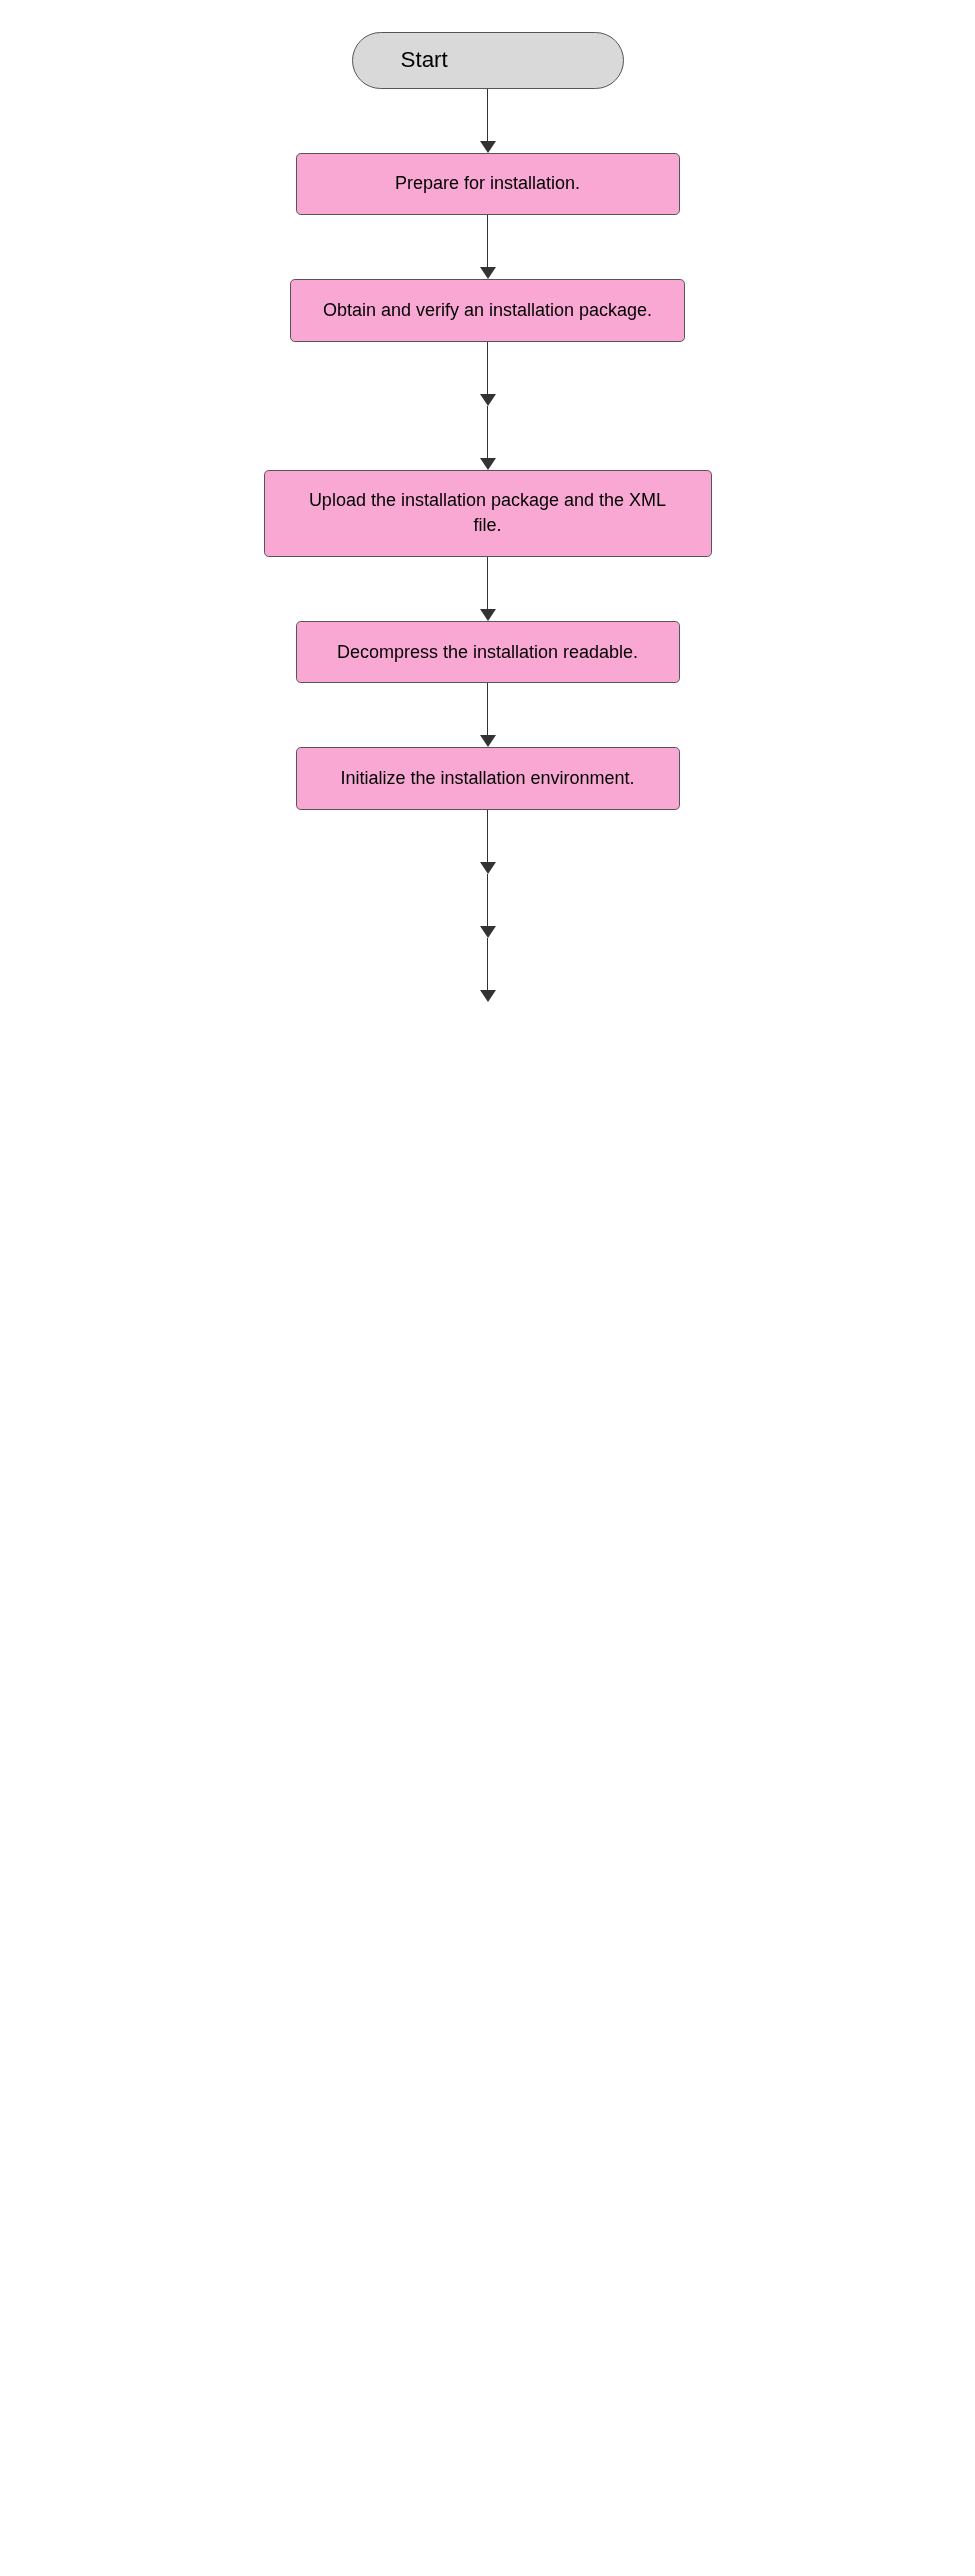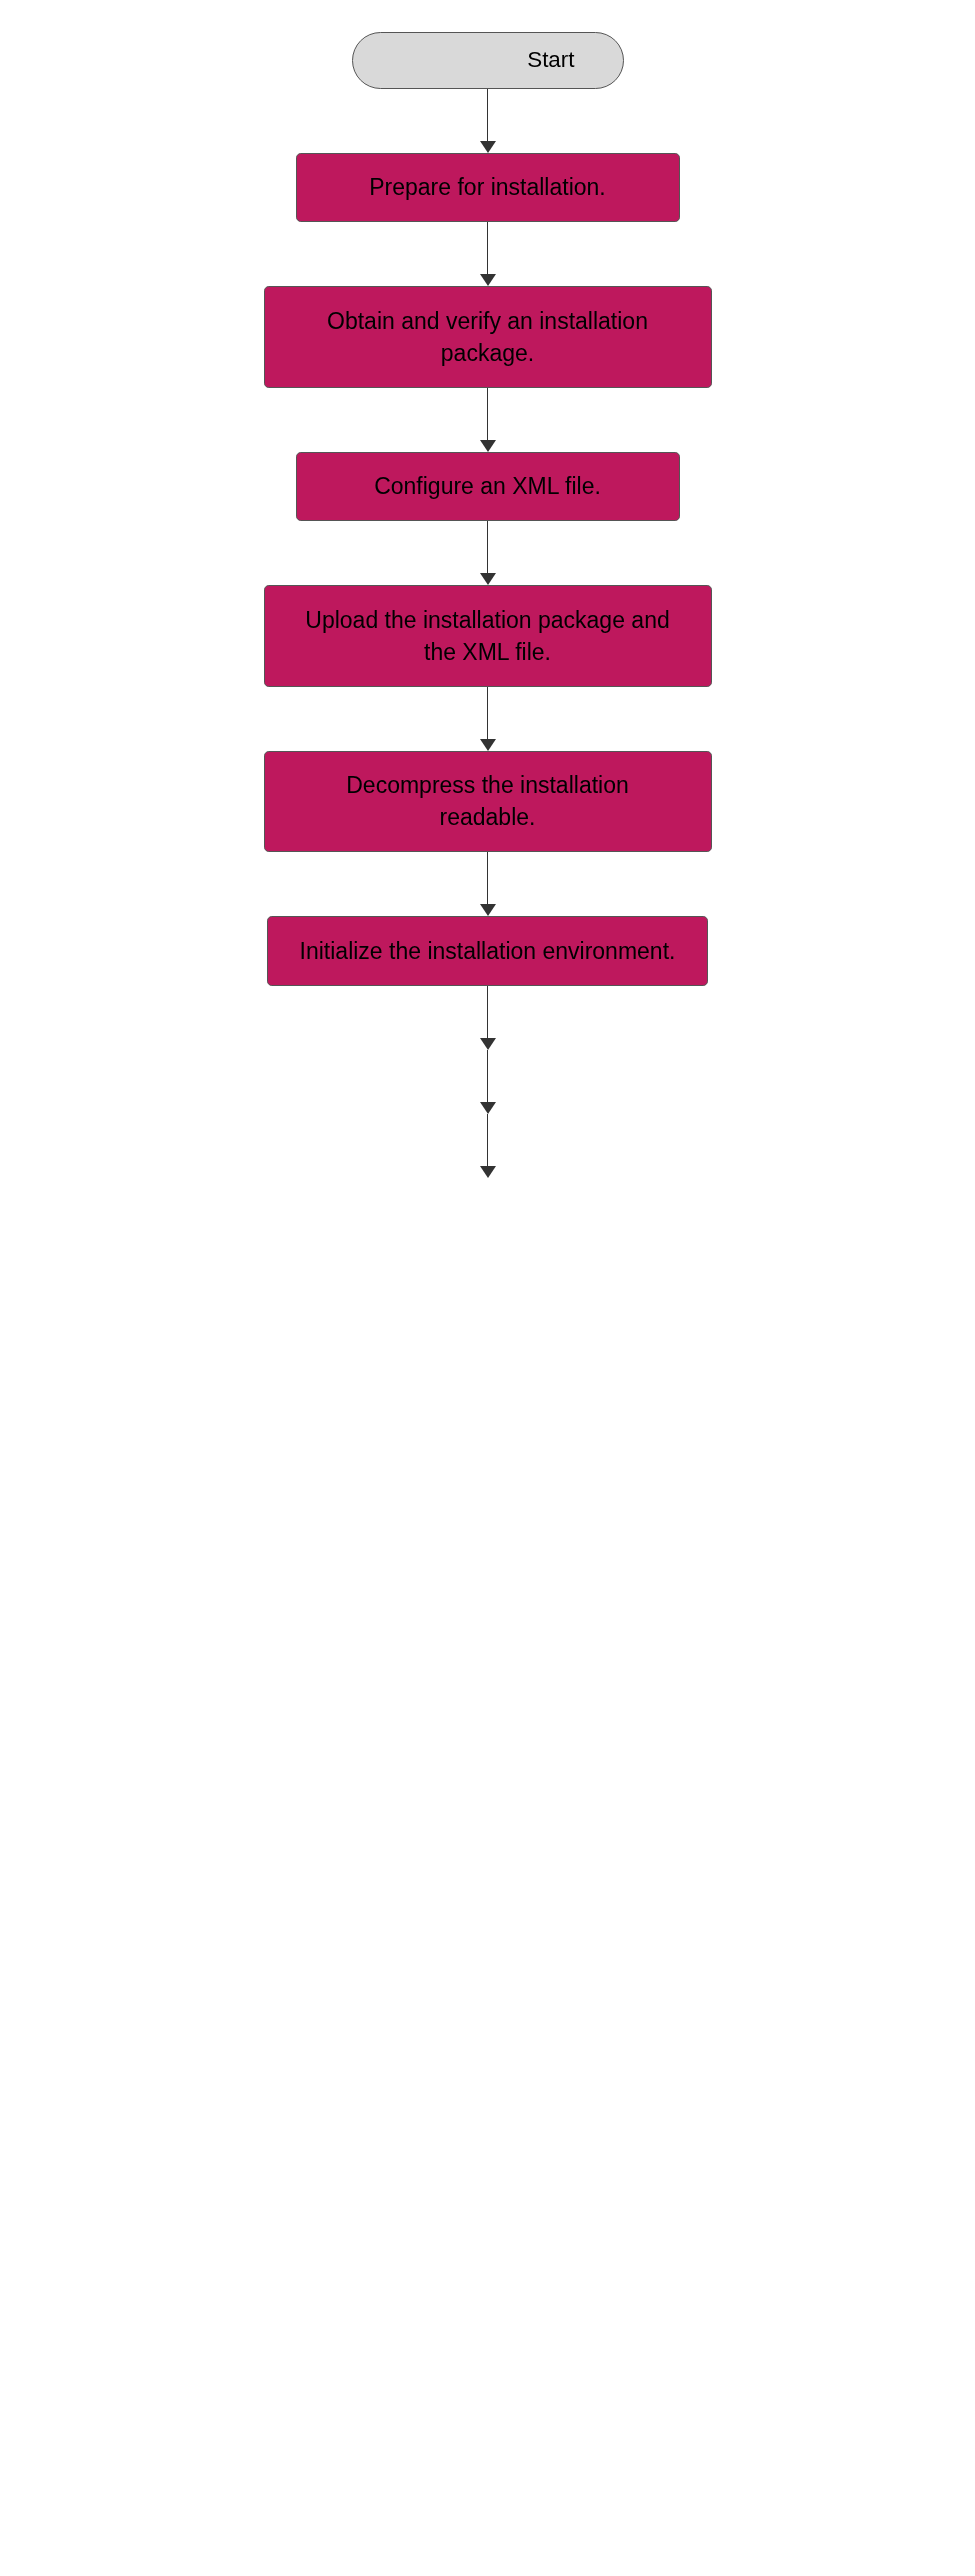--- a/index.html
+++ b/index.html
@@ -24,31 +24,31 @@
       align-items: center;
       width: 480px;
     }
 
     .node-terminal {
       background: #d9d9d9;
       border: 1.6px solid #555;
       border-radius: 40px;
       padding: 14.4px 48px;
       font-size: 22.4px;
-      text-align: right;
+      text-align: left;
       min-width: 272px;
       color: #000;
     }
 
     .node-process {
-      background: #be185d;
+      background: #f9a8d4;
       border: 1.6px solid #555;
       border-radius: 4.8px;
       padding: 17.6px 32px;
-      font-size: 23px;
+      font-size: 18px;
       text-align: center;
       min-width: 384px;
       max-width: 448px;
       color: #000;
       line-height: 1.4;
     }
 
     .arrow {
       display: flex;
       flex-direction: column;
@@ -97,23 +97,20 @@
 
   <div class="node-process">
     <span>Obtain and verify an installation package.</span>
   </div>
 
   <div class="arrow">
     <div class="arrow-line"></div>
     <div class="arrow-head"></div>
   </div>
 
-  <div class="node-process">
-    <span>Configure an XML file.</span>
-  </div>
 
   <div class="arrow">
     <div class="arrow-line"></div>
     <div class="arrow-head"></div>
   </div>
 
   <div class="node-process">
     <span>Upload the installation package and the XML file.</span>
   </div>
 

